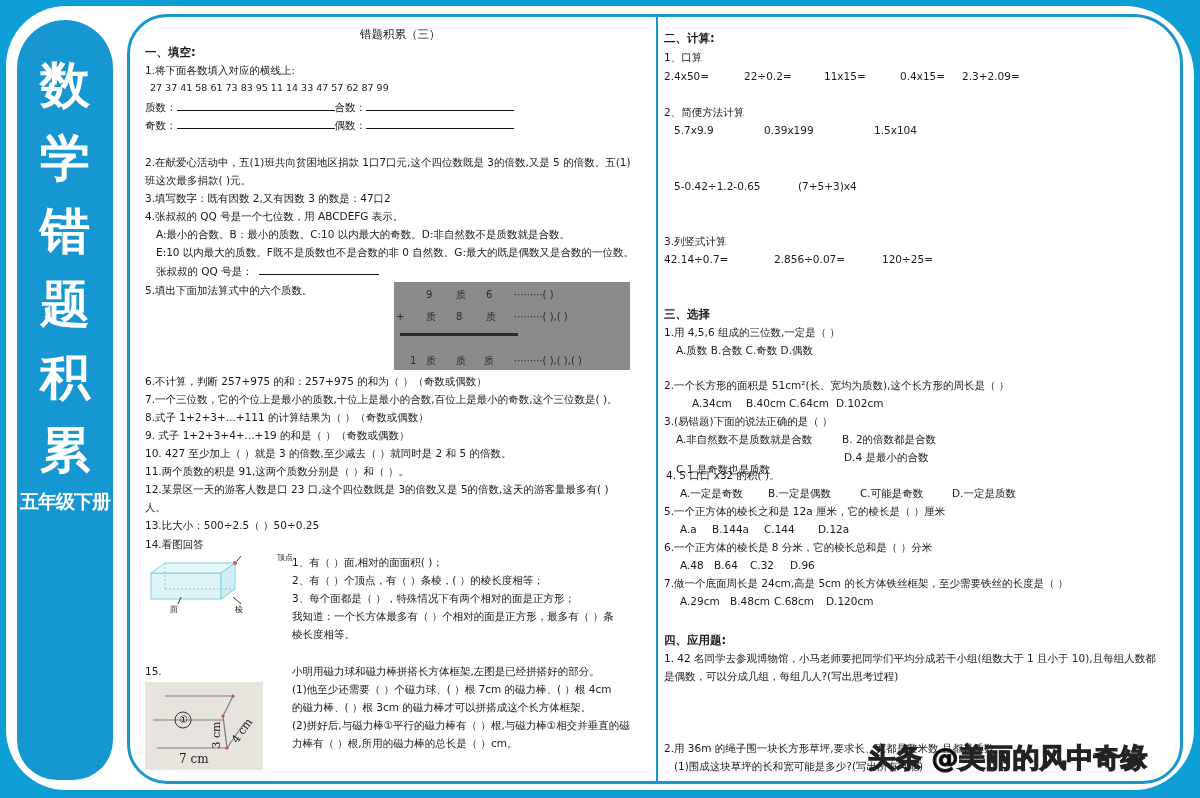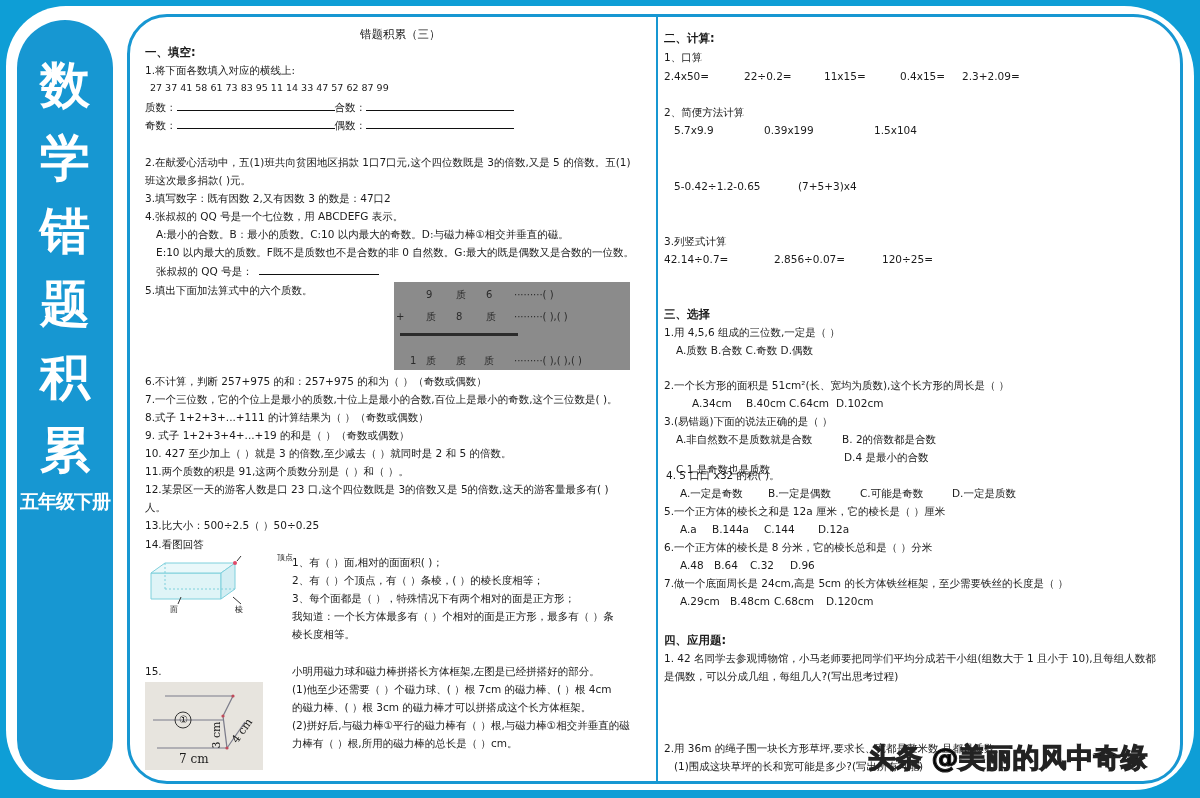--- a/index.html
+++ b/index.html
@@ -89,21 +89,21 @@
     <div class="t" style="left:3px; top:81px;">
       <span>质数：</span><span class="blank" style="width:158px;"></span><span>合数：</span><span class="blank" style="width:148px;"></span>
     </div>
     <div class="t" style="left:3px; top:99px;">
       <span>奇数：</span><span class="blank" style="width:158px;"></span><span>偶数：</span><span class="blank" style="width:148px;"></span>
     </div>
     <div class="t" style="left:3px; top:136px;">2.在献爱心活动中，五(1)班共向贫困地区捐款 1口7口元,这个四位数既是 3的倍数,又是  5 的倍数。五(1)</div>
     <div class="t" style="left:3px; top:154px;">班这次最多捐款(             )元。</div>
     <div class="t" style="left:3px; top:172px;">3.填写数字：既有因数 2,又有因数 3 的数是：47口2</div>
     <div class="t" style="left:3px; top:190px;">4.张叔叔的 QQ 号是一个七位数，用 ABCDEFG  表示。</div>
-    <div class="t" style="left:14px; top:208px;">A:最小的合数。B：最小的质数。C:10 以内最大的奇数。D:与磁力棒①相交并垂直的磁。</div>
+    <div class="t" style="left:14px; top:208px;">A:最小的合数。B：最小的质数。C:10 以内最大的奇数。D:非自然数不是质数就是合数。</div>
     <div class="t" style="left:14px; top:226px;">E:10 以内最大的质数。F既不是质数也不是合数的非 0 自然数。G:最大的既是偶数又是合数的一位数。</div>
     <div class="t" style="left:14px; top:245px;">
       <span>张叔叔的 QQ 号是：</span>&nbsp;&nbsp;<span class="blank" style="width:120px;"></span>
     </div>
     <div class="t" style="left:3px; top:264px;text-align:right;">5.填出下面加法算式中的六个质数。</div>
 
     <div class="grey-img" style="left:252px; top:265px; width:236px; height:88px;">
       <span class="g" style="left:32px; top:4px;">9</span>
       <span class="g" style="left:62px; top:4px;">质</span>
       <span class="g" style="left:92px; top:4px;">6</span>

